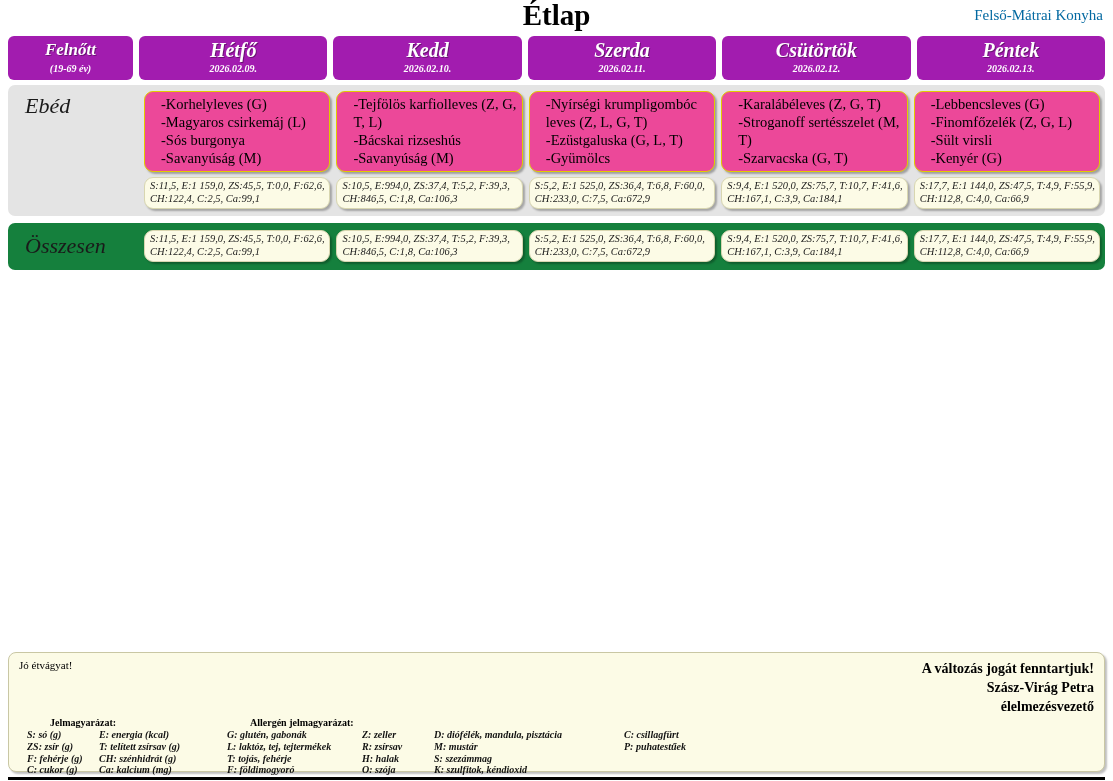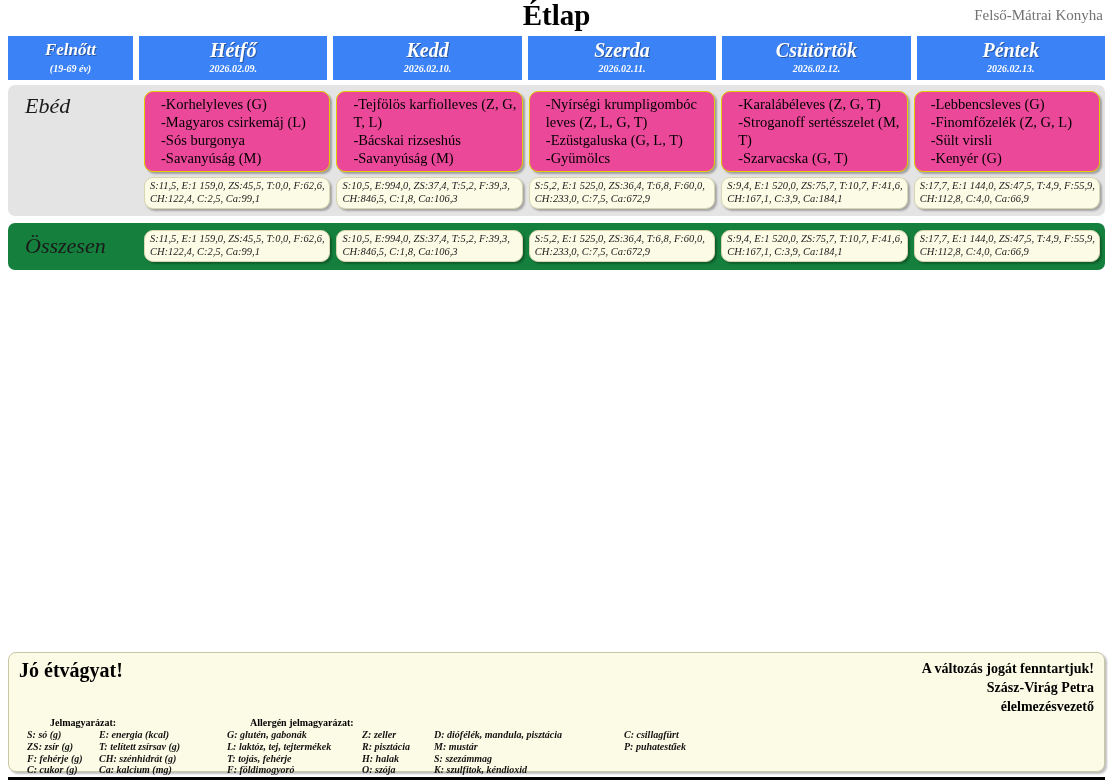--- a/index.html
+++ b/index.html
@@ -27,34 +27,34 @@
     font-weight: bold;
     color: #000000;
     letter-spacing: 0px;
   }
   .kitchen-name {
     position: absolute;
     right: 10px;
     top: 7px;
     font-family: "Liberation Serif", serif;
     font-size: 15px;
-    color: #737373;
+    color: #0369a1;
     white-space: nowrap;
   }
 
   
   .days-row {
     display: flex;
     gap: 6px;
     padding: 0 8px;
     height: 44px;
   }
   .day-cell {
-    background: #3b82f6;
-    border-radius: 0;
+    background: #a21caf;
+    border-radius: 6px;
     color: #ffffff;
     text-align: center;
     display: flex;
     flex-direction: column;
     justify-content: center;
     align-items: center;
     padding-bottom: 2px;
   }
   .day-cell.first { width: 125px; flex: 0 0 125px; }
   .day-cell.day   { flex: 1 1 0; }
@@ -172,22 +172,22 @@
     padding: 6px 10px 0 10px;
   }
   .footer-top {
     display: flex;
     justify-content: space-between;
     align-items: flex-start;
     height: 58px;
   }
   .bon-appetit {
     font-family: "Liberation Serif", serif;
-    font-weight: bold;
-    font-size: 20px;
+    font-weight: normal;
+    font-size: 11px;
     color: #000;
   }
   .footer-right {
     text-align: right;
     font-family: "Liberation Serif", serif;
     font-weight: bold;
     font-size: 14px;
     line-height: 19px;
     color: #000;
   }
@@ -353,21 +353,21 @@
       <div class="legend-head">Allergén jelmagyarázat:</div>
       <div class="legend-grid">
         <div class="legend-sub lw-135">
           <div class="legend-item">G: glutén, gabonák</div>
           <div class="legend-item">L: laktóz, tej, tejtermékek</div>
           <div class="legend-item">T: tojás, fehérje</div>
           <div class="legend-item">F: földimogyoró</div>
         </div>
         <div class="legend-sub lw-72">
           <div class="legend-item">Z: zeller</div>
-          <div class="legend-item">R: pisztácia</div>
+          <div class="legend-item">R: zsírsav</div>
           <div class="legend-item">H: halak</div>
           <div class="legend-item">O: szója</div>
         </div>
         <div class="legend-sub lw-190">
           <div class="legend-item">D: diófélék, mandula, pisztácia</div>
           <div class="legend-item">M: mustár</div>
           <div class="legend-item">S: szezámmag</div>
           <div class="legend-item">K: szulfitok, kéndioxid</div>
         </div>
         <div class="legend-sub">

